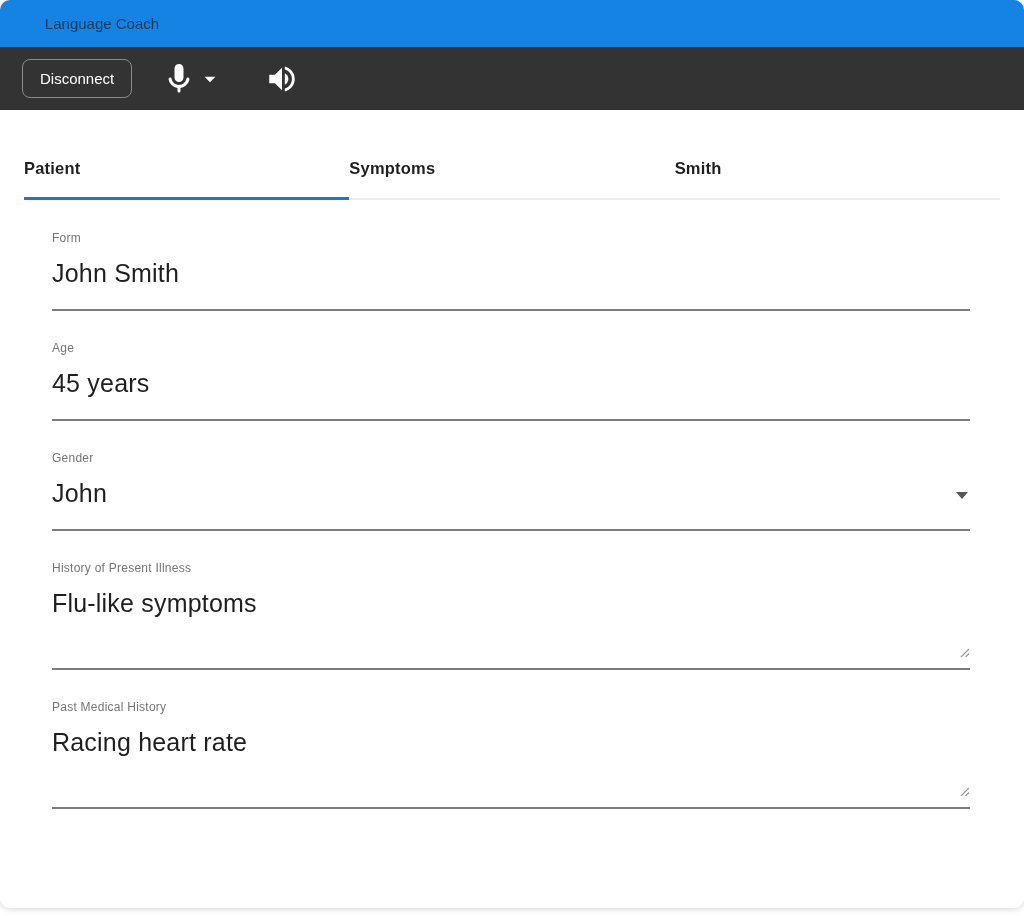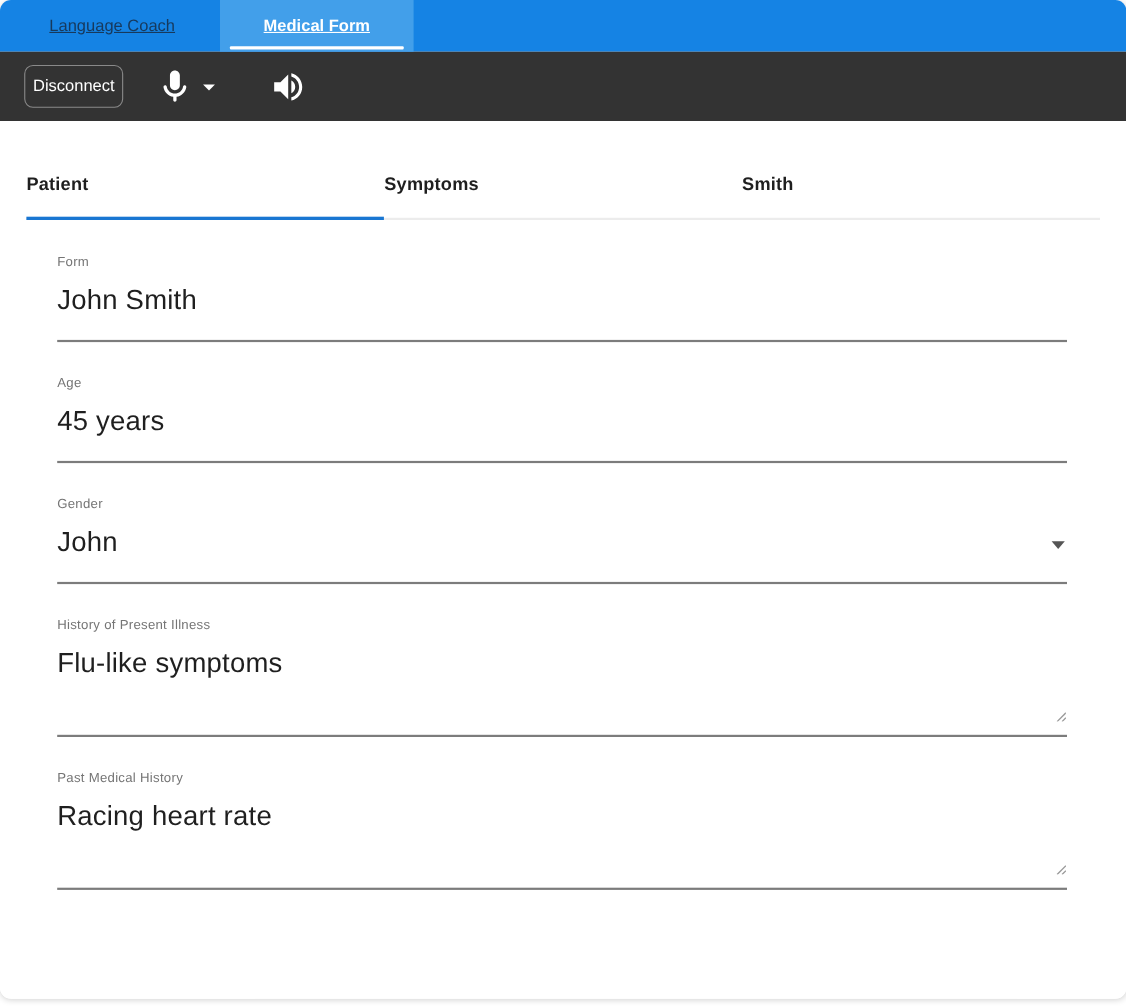--- a/index.html
+++ b/index.html
@@ -21,42 +21,42 @@
 
   
   .topbar {
     height: 47px; flex: 0 0 47px;
     background: #1583e4;
     display: flex; align-items: stretch;
   }
   .top-tab {
     width: 176px;
     display: flex; align-items: center; justify-content: center;
-    font-size: 15px; cursor: pointer; position: relative; text-decoration: underline;
+    font-size: 15px; cursor: pointer; position: relative;
   }
   .top-tab.inactive { color: #17395c; margin-left: 14px; font-weight: 500; }
   .top-tab.active  {
     color: #ffffff; font-weight: 700;
     background: #429fea; margin-left: 10px;
   }
   .top-tab.active::after {
     content: ""; position: absolute;
     left: 9px; right: 9px; bottom: 2px; height: 3px;
     background: #ffffff; border-radius: 1px;
   }
 
   
   .toolbar {
     height: 63px; flex: 0 0 63px;
     background: #333333;
     display: flex; align-items: center;
     padding-left: 22px;
   }
   .disconnect-btn {
-    height: 39px; padding: 0 7px;
+    height: 39px; padding: 0 17px;
     background: transparent;
     border: 1px solid #8a8a8a; border-radius: 8px;
     color: #ffffff; font-size: 15px; font-weight: 500;
     font-family: "Liberation Sans", sans-serif;
     cursor: pointer;
   }
   .mic-group {
     margin-left: 29px;
     display: flex; align-items: center;
     cursor: pointer;
@@ -124,23 +124,20 @@
   }
 </style>
 </head>
 <body>
 
 <div class="app-card">
 
   <div class="topbar">
     <div class="top-tab inactive">
       <span>Language Coach</span>
-    </div>
-    <div class="top-tab active">
-      <span>Medical Form</span>
     </div>
   </div>
 
   <div class="toolbar">
     <button class="disconnect-btn">Disconnect</button>
 
     <div class="mic-group">
       <span>
         <svg class="icon-svg" width="36" height="36" viewBox="0 0 24 24" fill="#ffffff">
           <path d="M12 14c1.66 0 3-1.34 3-3V5c0-1.66-1.34-3-3-3S9 3.34 9 5v6c0 1.66 1.34 3 3 3zm5.91-3c-.49 0-.9.36-.98.85C16.52 14.2 14.47 16 12 16s-4.52-1.8-4.93-4.15c-.08-.49-.49-.85-.98-.85-.61 0-1.09.54-1 1.14.49 3 2.89 5.35 5.91 5.78V20c0 .55.45 1 1 1s1-.45 1-1v-2.08c3.02-.43 5.42-2.78 5.91-5.78.1-.6-.39-1.14-1-1.14z"></path>

